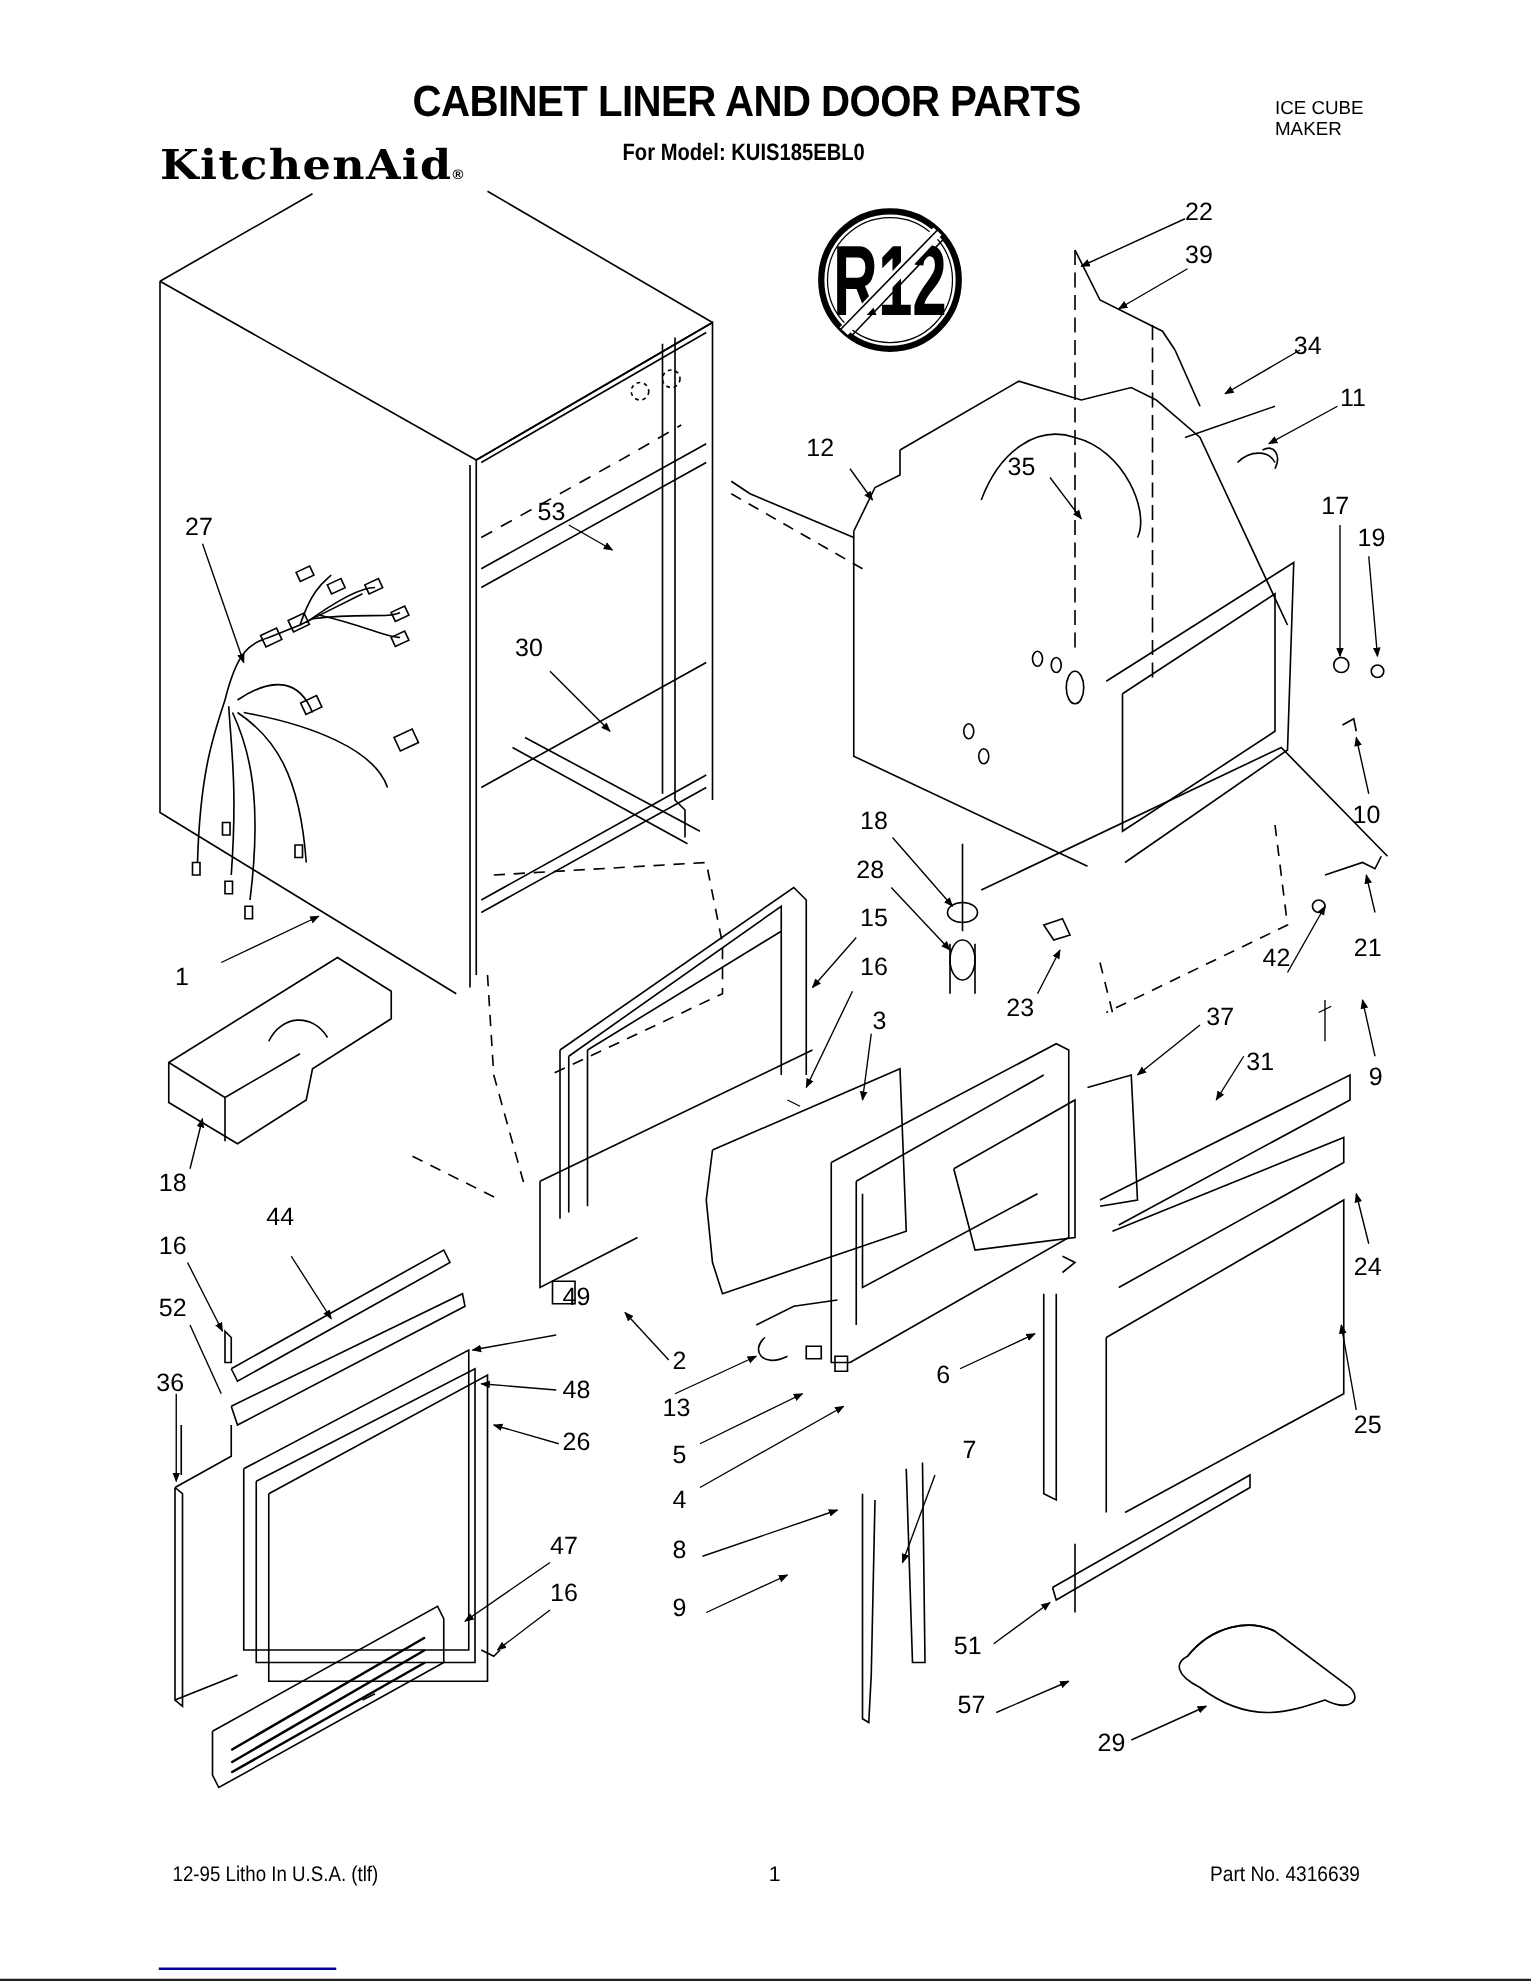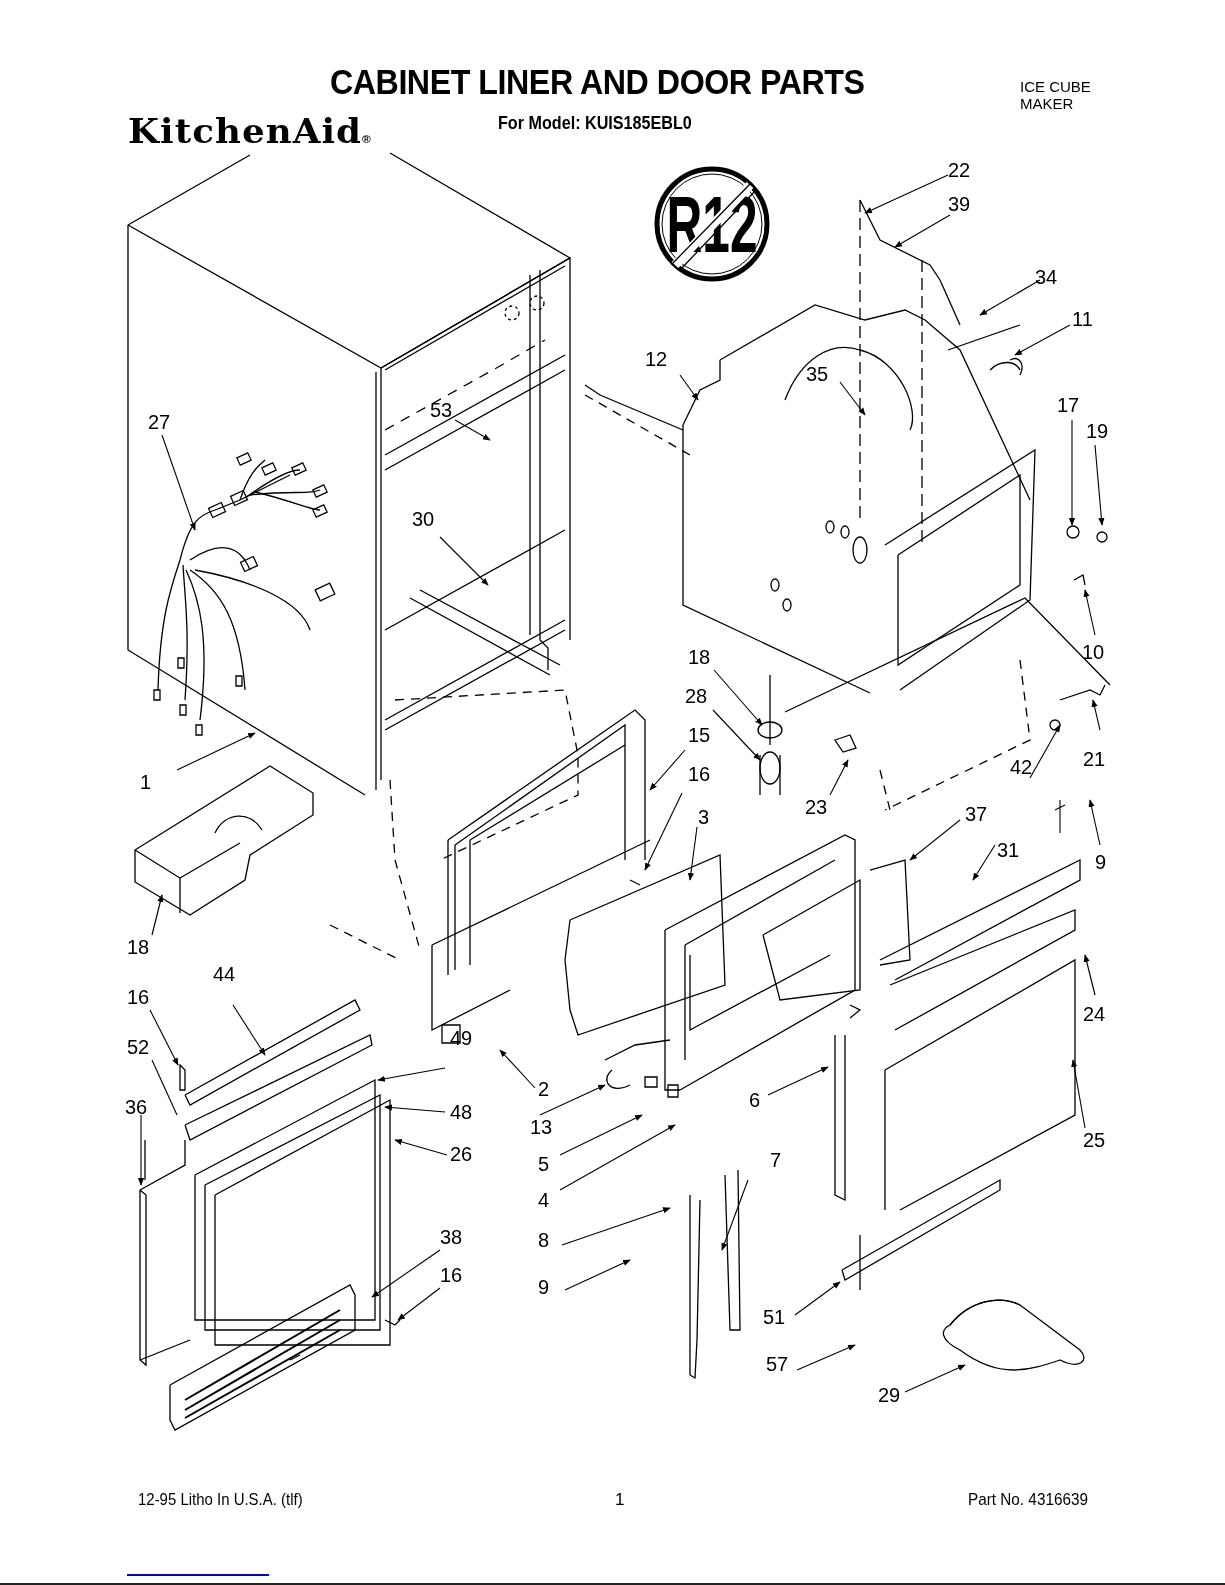--- a/index.html
+++ b/index.html
@@ -296,21 +296,21 @@
 <div class="lbl" style="left:997px;top:838px">31</div>
 <div class="lbl" style="left:148px;top:410px">27</div>
 <div class="lbl" style="left:1035px;top:265px">34</div>
 <div class="lbl" style="left:806px;top:362px">35</div>
 <div class="lbl" style="left:125px;top:1095px">36</div>
 <div class="lbl" style="left:965px;top:802px">37</div>
 <div class="lbl" style="left:766px;top:1352px">57</div>
 <div class="lbl" style="left:948px;top:192px">39</div>
 <div class="lbl" style="left:1010px;top:755px">42</div>
 <div class="lbl" style="left:213px;top:962px">44</div>
-<div class="lbl" style="left:440px;top:1225px">38</div>
+<div class="lbl" style="left:440px;top:1225px">47</div>
 <div class="lbl" style="left:450px;top:1100px">48</div>
 <div class="lbl" style="left:450px;top:1026px">49</div>
 <div class="lbl" style="left:763px;top:1305px">51</div>
 <div class="lbl" style="left:127px;top:1035px">52</div>
 <div class="lbl" style="left:430px;top:398px">53</div>
 
 <div id="footer-left" class="abs">12-95 Litho In U.S.A. (tlf)</div>
 <div id="footer-center" class="abs">1</div>
 <div id="footer-right" class="abs">Part No. 4316639</div>
 <div id="link-line" class="abs"></div>

